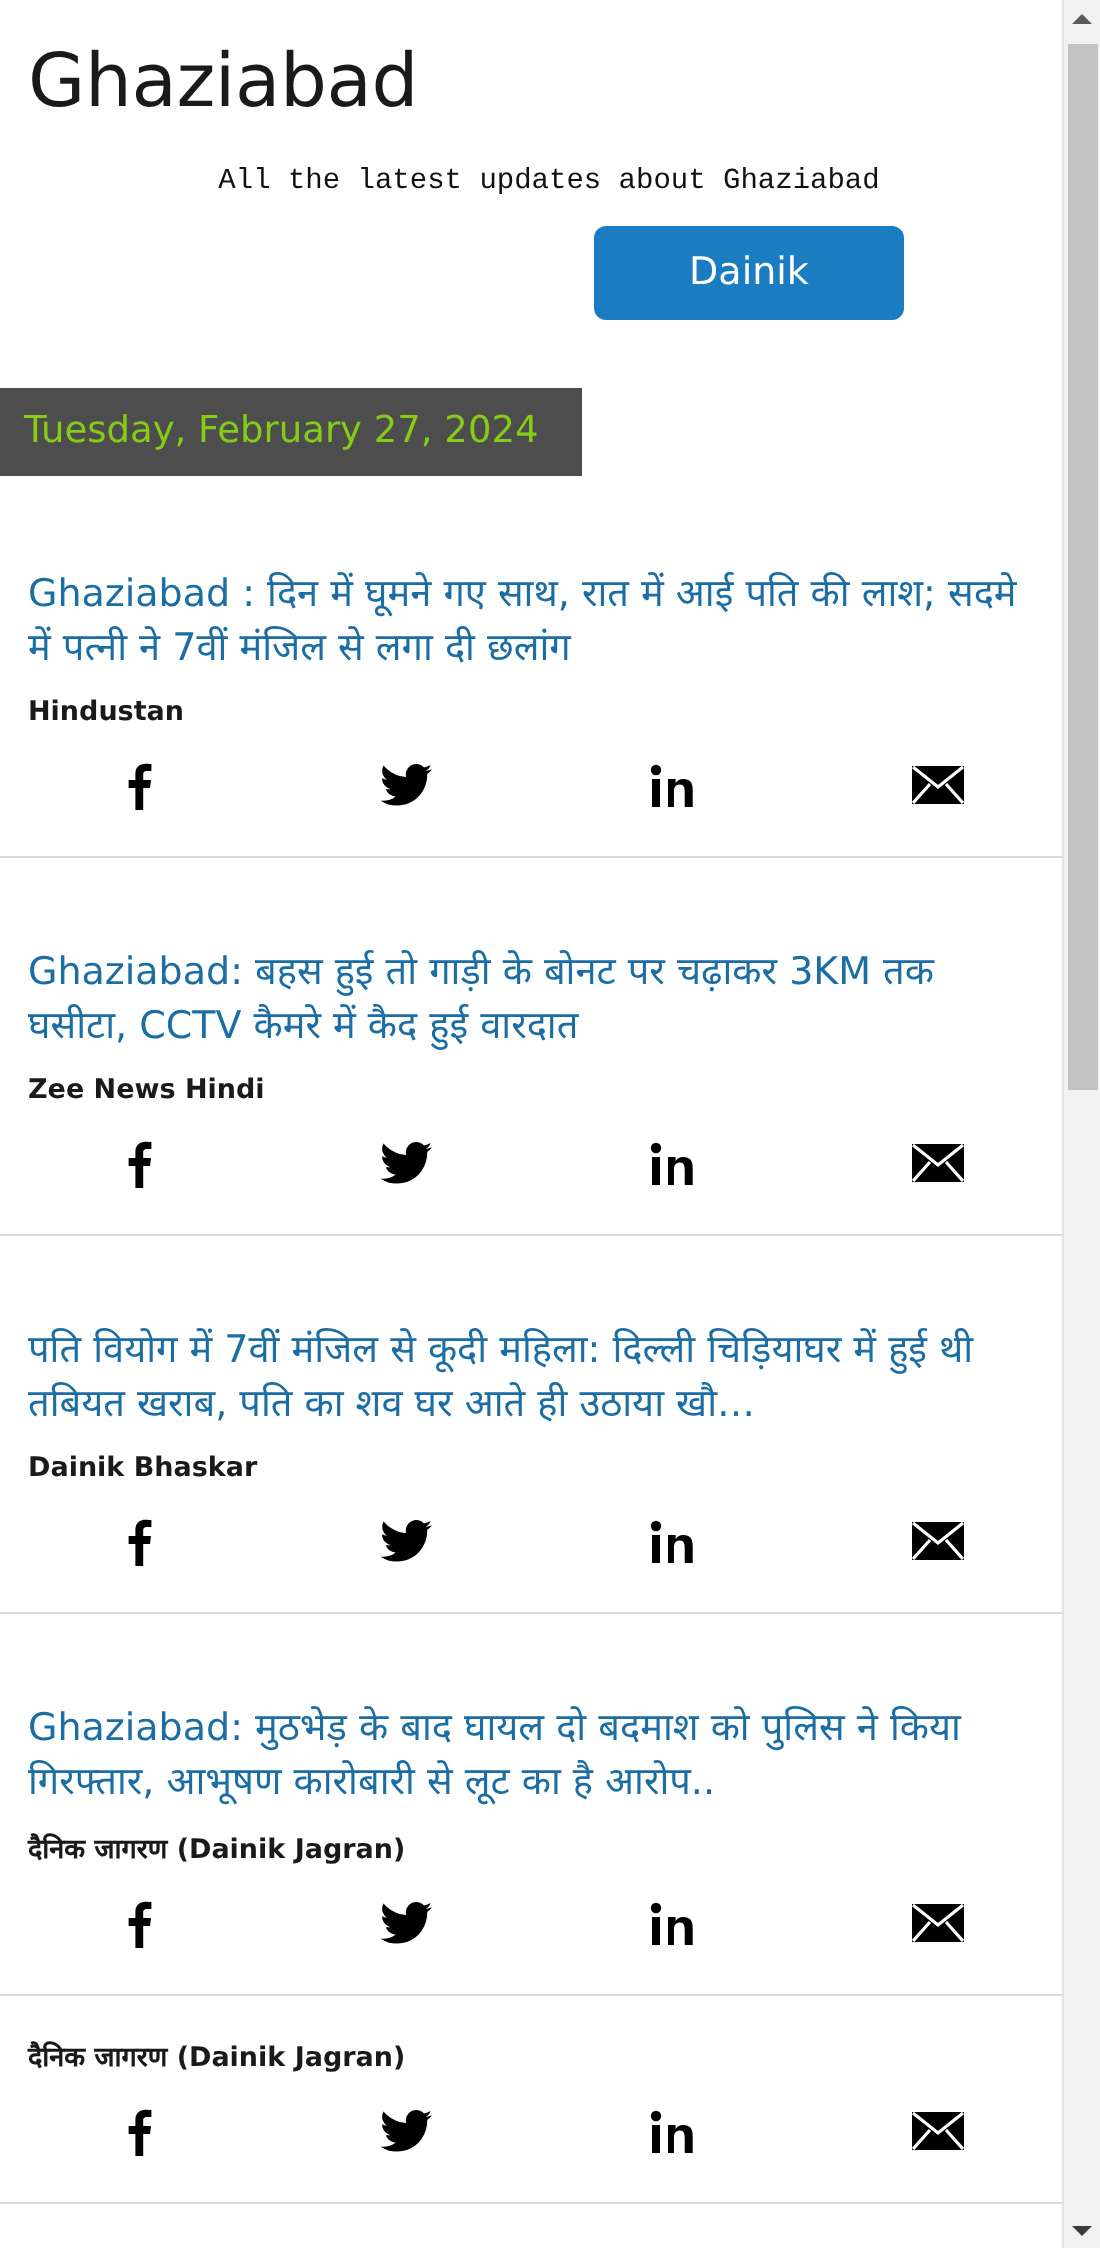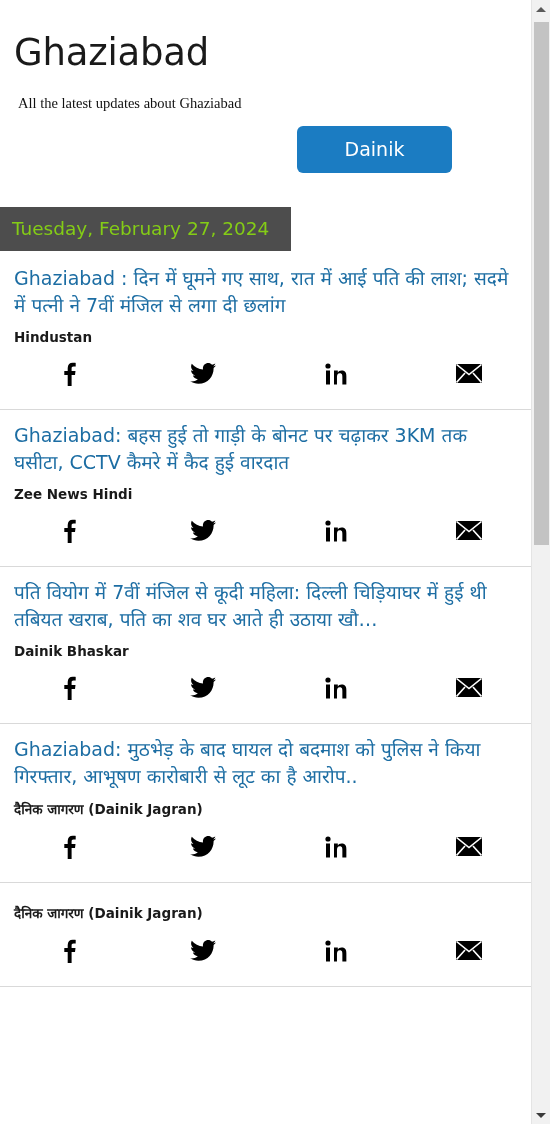--- a/index.html
+++ b/index.html
@@ -30,30 +30,31 @@
     background: #ffffff;
     overflow: hidden;
   }
 
   
   .page-title {
     font-size: 37px;
     font-weight: 400;
     color: #1a1a1a;
     letter-spacing: -0.2px;
-    padding: 32px 0 0 14px;
+    padding: 20px 0 0 14px;
     line-height: 1.15;
     font-family: "DejaVu Sans", sans-serif;
   }
 
   .page-subtitle {
     font-size: 14.5px;
     color: #111111;
     padding: 20px 0 0 18px;
-    font-family: Liberation Serif, serif;
+    font-family: Liberation Mono, monospace;
+    text-align: center;
   }
 
   
   .lang-row {
     position: relative;
     height: 58px;
     margin-top: 14px;
   }
 
   .lang-btn {
@@ -101,20 +102,21 @@
   .news-headline {
     display: block;
     font-size: 19px;
     line-height: 1.45;
     color: #1c6da3;
     text-decoration: none;
     font-family: "DejaVu Sans", sans-serif;
     cursor: pointer;
     max-height: 58px;
     overflow: hidden;
+    margin-top: 32px;
   }
 
   .news-source {
     font-size: 13.5px;
     color: #1a1a1a;
     margin-top: 9px;
     font-family: "DejaVu Sans", sans-serif;
     font-weight: bold;
   }
 

